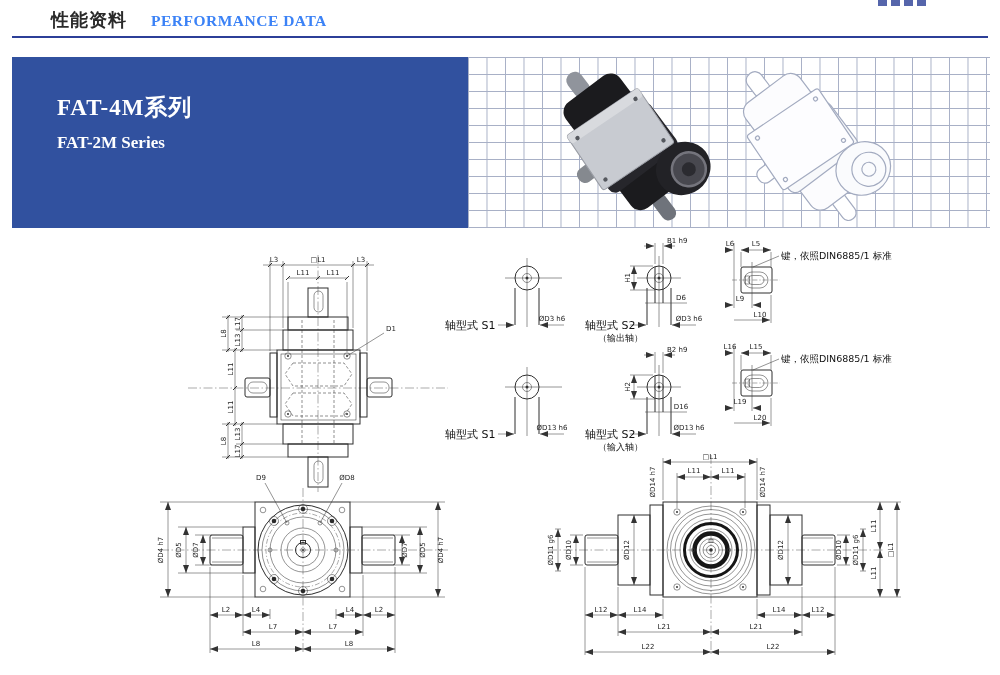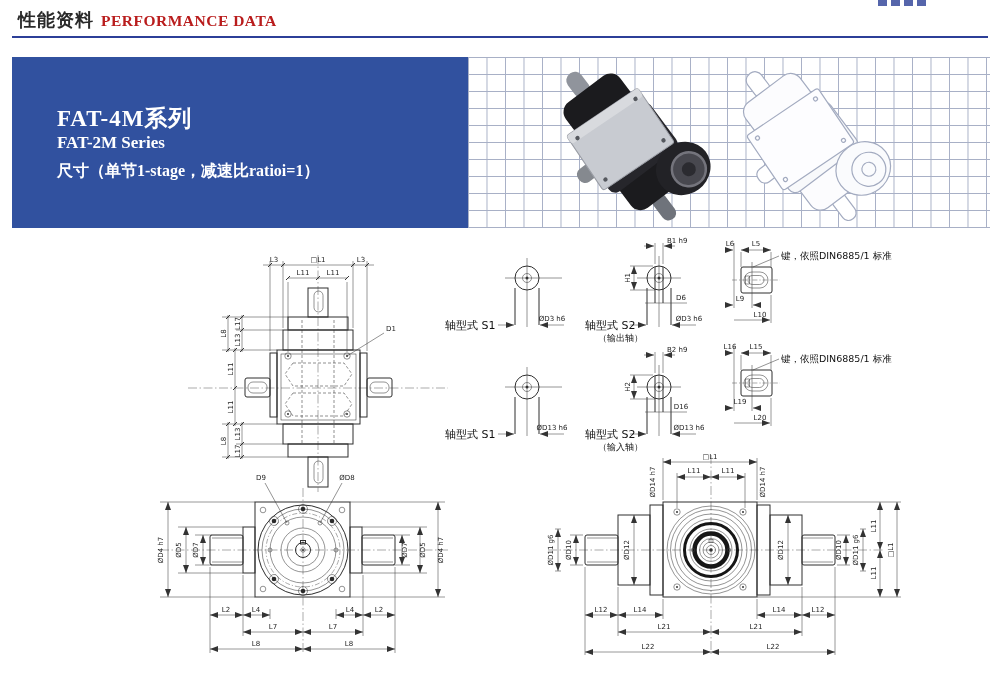--- a/index.html
+++ b/index.html
@@ -1,25 +1,25 @@
 <!DOCTYPE html>
 <html><head>
 <meta charset="utf-8">
 <style>
   html,body{margin:0;padding:0;}
   body{width:1000px;height:675px;background:#fff;position:relative;overflow:hidden;
        font-family:"Liberation Sans",sans-serif;}
   .hdr{position:absolute;left:18px;top:8px;white-space:nowrap;}
-  .hdr .zh{font:bold 18px "Liberation Serif",serif;color:#2a2a2a;letter-spacing:1px;}
-  .hdr .en{font:bold 15.5px "Liberation Serif",serif;color:#b91c1c;margin-left:7px;letter-spacing:.5px;}
+  .hdr .zh{font:bold 18px "Liberation Serif",serif;color:#2a2a2a;letter-spacing:1px;margin-left:33px;}
+  .hdr .en{font:bold 15.5px "Liberation Serif",serif;color:#3b82f6;margin-left:24px;letter-spacing:.5px;}
   .rule{position:absolute;left:12px;top:36px;width:976px;height:2px;background:#2c3f98;}
   .croplogo{position:absolute;left:878px;top:0;width:52px;height:6px;
     background:repeating-linear-gradient(90deg,#2b3f96 0 9px,transparent 9px 13px);opacity:.8;}
   .banner{position:absolute;left:12px;top:57px;width:456px;height:171px;background:#31519f;color:#fff;}
-  .banner .t1{position:absolute;left:45px;top:46px;font:bold 23px "Liberation Serif",serif;letter-spacing:1px;}
+  .banner .t1{position:absolute;left:45px;top:35px;font:bold 23px "Liberation Serif",serif;letter-spacing:1px;}
   .banner .t2{position:absolute;left:45px;top:76px;font:bold 17px "Liberation Serif",serif;}
   .banner .t3{position:absolute;left:45px;top:104px;font:bold 16px "Liberation Serif",serif;}
   .gridarea{position:absolute;left:468px;top:57px;width:522px;height:171px;background-color:#fff;
     background-image:linear-gradient(to right,#a8b0c6 1px,transparent 1px),
                      linear-gradient(to bottom,#a8b0c6 1px,transparent 1px);
     background-size:18.5px 17px;}
   .photo{position:absolute;top:2px;}
   svg.drawings{position:absolute;left:0;top:230px;}
   
   .ol{fill:none;stroke:#2e2e2e;stroke-width:1;}
@@ -42,21 +42,20 @@
 
   <div class="hdr">
     <span class="zh">性能资料</span><span class="en">PERFORMANCE DATA</span>
   </div>
   <div class="rule"></div>
   <div class="croplogo"></div>
 
   <div class="banner">
     <div class="t1">FAT-4M系列</div>
     <div class="t2">FAT-2M Series</div>
-    <div class="t3">尺寸（单节1-stage，减速比ratioi=1）</div>
   </div>
 
   <div class="gridarea">
 
     <svg class="photo" style="left:70px" width="175" height="167" viewBox="0 0 175 167">
       <g transform="translate(90,86) rotate(-37)">
         <rect x="-12" y="-92" width="17" height="28" rx="8" fill="#90949c"></rect>
         <rect x="-60" y="-10" width="28" height="16" rx="7" fill="#85898f"></rect>
         <rect x="-16" y="56" width="15" height="30" rx="7" fill="#6f737b"></rect>
         <rect x="-34" y="-70" width="68" height="132" rx="12" fill="#1b1b1e"></rect>

